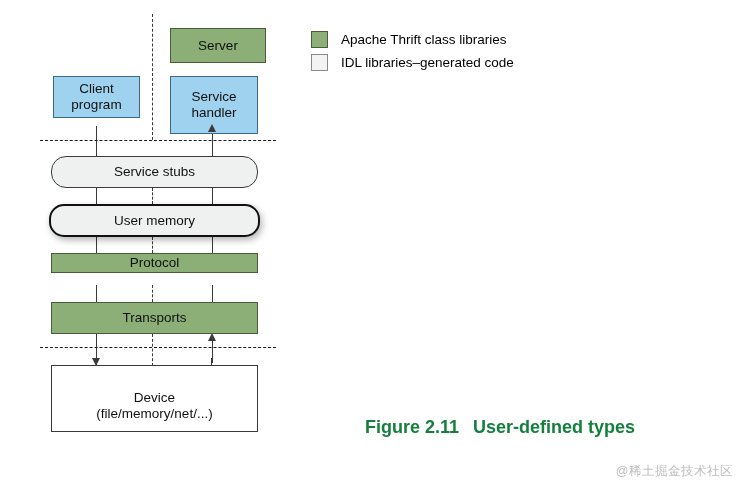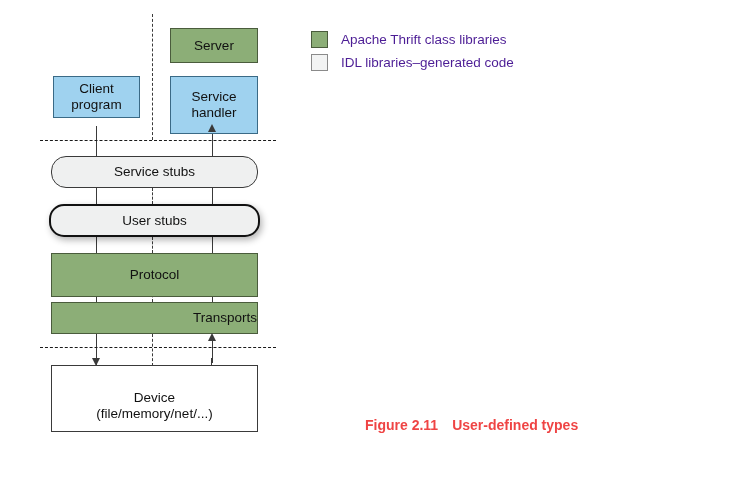--- a/index.html
+++ b/index.html
@@ -111,32 +111,32 @@
     height: 17px;
     box-sizing: border-box;
     border: 1px solid #4a4a4a;
     flex: 0 0 auto;
   }
   .legend-swatch.green { background: #8cae77; border-color: #4a5c3c; }
   .legend-swatch.light { background: #f2f3f3; border-color: #8a8a8a; }
   .legend-label {
     margin-left: 13px;
     font-size: 13.5px;
-    color: #4c1d95;
+    color: #000000;
     white-space: nowrap;
   }
 
   
   .caption {
     position: absolute;
     left: 365px;
     top: 417px;
-    font-size: 14px;
+    font-size: 18px;
     font-weight: bold;
-    color: #ef4444;
+    color: #15803d;
     white-space: nowrap;
     z-index: 8;
   }
   .caption .fignum { margin-right: 14px; }
 
   
   .watermark {
     position: absolute;
     right: 12px;
     bottom: 7px;
@@ -149,21 +149,21 @@
 </style>
 </head>
 <body>
 
 <div class="canvas">
 
   <div class="vline dashed" style="left:152px; top:14px; height:126px;"></div>
 
   <div class="hline-dashed" style="left:40px; top:140px; width:236px;"></div>
 
-  <div class="box green" style="left:170px; top:28px; width:88px; height:35px;">
+  <div class="box green" style="left:170px; top:28px; width:96px; height:35px;">
     <span>Server</span>
   </div>
 
   <div class="box blue" style="left:53px; top:76px; width:87px; height:42px;">
     <span>Client
 program</span>
   </div>
 
   <div class="box blue" style="left:170px; top:76px; width:88px; height:58px;">
     <span>Service
@@ -177,36 +177,36 @@
 
   <div class="box gray" style="left:51px; top:156px; width:207px; height:32px;">
     <span>Service stubs</span>
   </div>
 
   <div class="vline" style="left:96px; top:188px; height:16px;"></div>
   <div class="vline" style="left:212px; top:188px; height:16px;"></div>
   <div class="vline dashed" style="left:152px; top:188px; height:16px;"></div>
 
   <div class="box gray highlight" style="left:49px; top:204px; width:211px; height:33px;">
-    <span>User stubs</span>
+    <span>User memory</span>
   </div>
 
   <div class="vline" style="left:96px; top:237px; height:16px;"></div>
   <div class="vline" style="left:212px; top:237px; height:16px;"></div>
   <div class="vline dashed" style="left:152px; top:237px; height:16px;"></div>
 
-  <div class="box green" style="left:51px; top:253px; width:207px; height:44px;text-align:center;">
+  <div class="box green" style="left:51px; top:253px; width:207px; height:20px;text-align:center;">
     <span>Protocol</span>
   </div>
 
   <div class="vline" style="left:96px; top:285px; height:17px;"></div>
   <div class="vline" style="left:212px; top:285px; height:17px;"></div>
   <div class="vline dashed" style="left:152px; top:285px; height:17px;"></div>
 
-  <div class="box green" style="left:51px; top:302px; width:207px; height:32px;justify-content:flex-end;">
+  <div class="box green" style="left:51px; top:302px; width:207px; height:32px;">
     <span>Transports</span>
   </div>
 
   <div class="hline-dashed" style="left:40px; top:347px; width:236px;"></div>
 
   <div class="vline" style="left:96px; top:334px; height:26px;"></div>
   <div class="arrow-down" style="left:91.5px; top:358px;"></div>
 
   <div class="vline" style="left:212px; top:336px; height:27px;"></div>
   <div class="arrow-up" style="left:207.5px; top:333px;"></div>
@@ -228,14 +228,15 @@
     <div class="legend-row">
       <span class="legend-swatch light"></span>
       <span class="legend-label">IDL libraries–generated code</span>
     </div>
   </div>
 
   <div class="caption">
     <span class="fignum">Figure 2.11</span><span>User-defined types</span>
   </div>
 
+  <div class="watermark">@稀土掘金技术社区</div>
 
 </div>
 
 </body></html>

